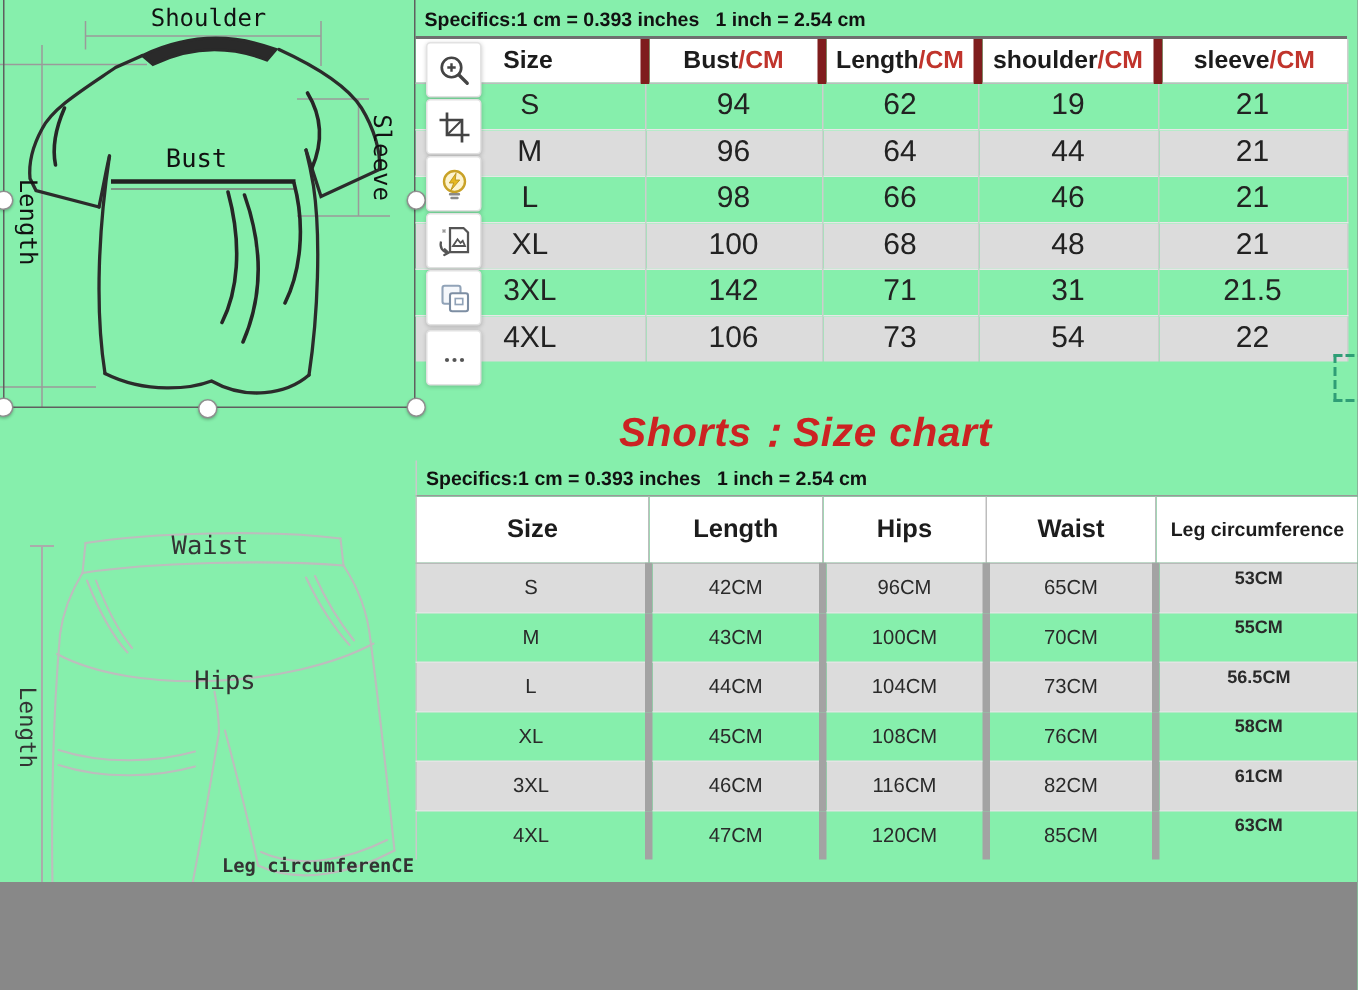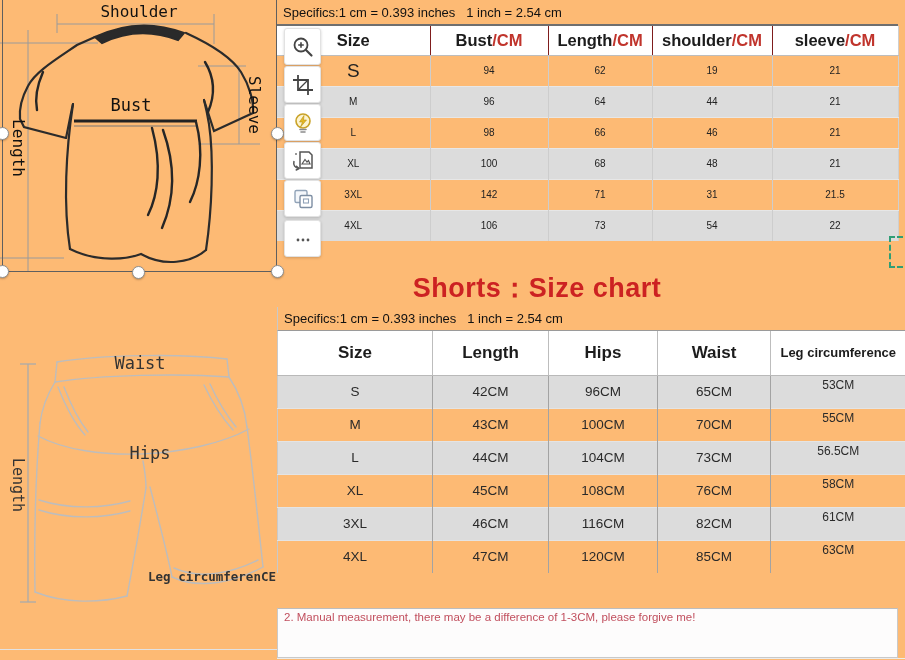--- a/index.html
+++ b/index.html
@@ -1,70 +1,71 @@
 <!DOCTYPE html>
 <html><head>
 <meta charset="utf-8">
 <style>
   * { margin:0; padding:0; box-sizing:border-box; }
   html,body { background:#888; }
   #canvas {
-    position:relative; width:905px; height:660px; background:#fdba74;
+    position:relative; width:905px; height:588px; background:#86efac;
     overflow:hidden; font-family:"Liberation Sans", sans-serif; color:#1c1c1c;
   }
   .abs { position:absolute; }
 
   
   .specifics {
-    font-weight:normal; font-size:13px; color:#111; white-space:pre;
+    font-weight:bold; font-size:13px; color:#111; white-space:pre;
     padding-left:6px; display:flex; align-items:center;
   }
   .specifics-top { left:277px; top:0; width:621px; height:26px; border-bottom:2px solid #6f6f6f; }
   .specifics-bottom { left:277px; top:307px; width:628px; height:24px; border-bottom:1px solid #9a9a9a; border-left:1px solid #c9c9c9; }
 
   
   table { border-collapse:collapse; table-layout:fixed; }
   td, th { overflow:hidden; }
 
   .tee-table { left:277px; top:26px; width:621px; }
   .tee-table th {
     height:29px; font-size:16.5px; font-weight:bold; text-align:center;
-    border-left:1px solid #7f1d1d; border-bottom:1px solid #bdbdbd; background:#fff;
+    border-left:6px solid #7f1d1d; border-bottom:1px solid #bdbdbd; background:#fff;
   }
   .tee-table th:first-child { border-left:none; }
   .tee-table th .unit { color:#c0342c; }
   .tee-table td {
-    height:31px; font-size:10px; text-align:center; vertical-align:middle;
+    height:31px; font-size:20px; text-align:center; vertical-align:middle;
     border-left:1px solid #cdcdcd; border-top:1px solid #e7e7e7; color:#222;
   }
   .tee-table td:first-child { border-left:none; }
   .tee-table tbody tr:nth-child(even) { background:#dcdcdc; }
   .tee-table tbody tr:first-child td:first-child { font-size:19px; }
   .tee-table { border-right:1px solid #cfcfcf; }
 
   .shorts-table { left:277px; top:331px; width:628px; border-left:1px solid #c9c9c9; }
   .shorts-table th {
     height:44px; font-size:17px; font-weight:bold; text-align:center;
     border-left:1px solid #bdbdbd; border-bottom:1px solid #b9b9b9; background:#fff;
   }
   .shorts-table th:first-child { border-left:none; }
   .shorts-table th:last-child { font-size:13px; }
   .shorts-table td {
     height:33px; font-size:13.5px; text-align:center; vertical-align:middle;
-    border-left:1px solid #a3a3a3; border-top:1px solid #e4e4e4; color:#2a2a2a;
+    border-left:5px solid #a3a3a3; border-top:1px solid #e4e4e4; color:#2a2a2a;
   }
   .shorts-table td:first-child { border-left:none; }
-  .shorts-table td:last-child { vertical-align:top; padding-top:2px; font-size:12px; }
+  .shorts-table td:last-child { vertical-align:top; padding-top:2px; font-size:12px;font-weight:bold; }
   .shorts-table tbody tr:nth-child(odd) { background:#dcdcdc; }
 
   
   .chart-title {
     left:277px; top:271px; width:520px; height:36px; text-align:center;
     font-size:27px; font-weight:bold; color:#cc2222; line-height:34px;
     letter-spacing:0.5px;
+    font-style:italic;
   }
 
   
   .tips-box {
     left:277px; top:608px; width:621px; height:50px; background:#fdfcfc;
     border:1px solid #c9c9c9; border-top:1px solid #bdbdbd;
     padding:1px 6px; color:#c14f5e; font-size:11.5px; line-height:15.5px;
   }
   .grid-line-left { left:0; top:649px; width:277px; height:1px; background:#e2e2e2; }
   .grid-line-bottom { left:277px; top:658px; width:628px; height:1px; background:#ececec; }

